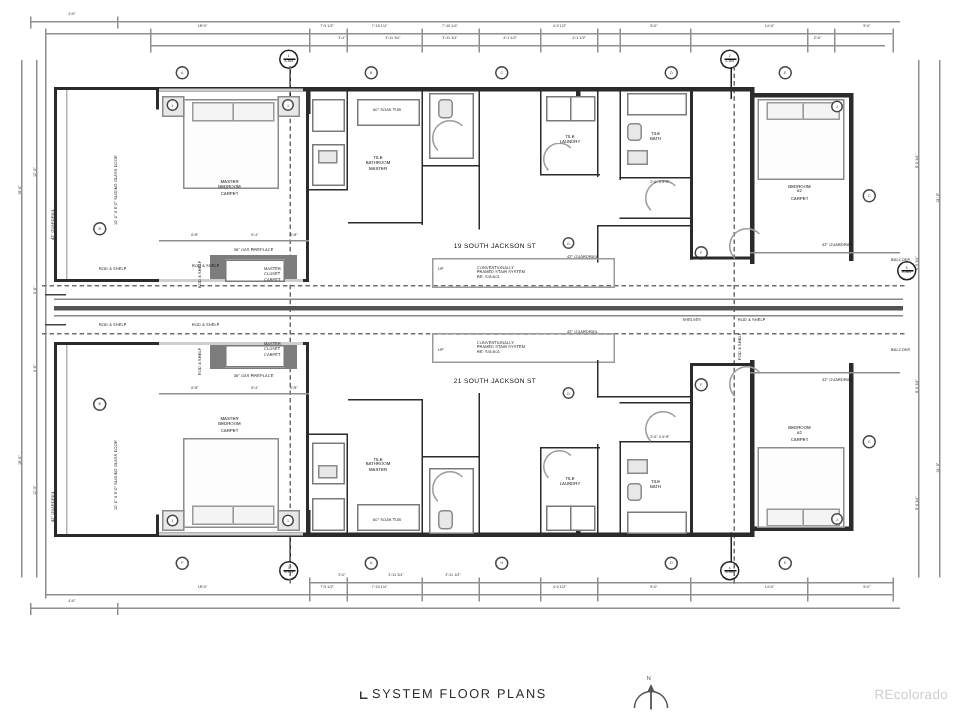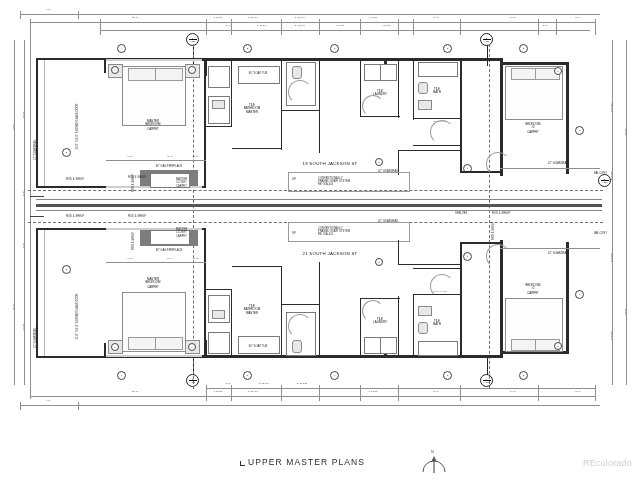--- a/index.html
+++ b/index.html
@@ -470,21 +470,21 @@
     <div class="swing" style="left:486px;top:244px;width:22px;height:22px;"></div>
 
     <div class="t" style="left:594px;top:232px;">BALCONY</div>
     <div class="t" style="left:548px;top:252px;">42" GUARDRAIL</div>
     <div class="ln hl thin" style="left:500px;top:248px;width:100px;"></div>
   </div>
 
   <div class="unitlab" style="left:330px;top:251px;">21 SOUTH JACKSON ST</div>
 
   <div id="tickmark"></div>
-  <div id="title">UPPER MASTER PLANS</div>
+  <div id="title">SYSTEM FLOOR PLANS</div>
 
   <div id="northwrap">
     <svg viewBox="0 0 28 24" width="28" height="24">
       <path d="M3,20 A11,11 0 0 1 25,20" fill="none" stroke="#555" stroke-width="1"></path>
       <line x1="14" y1="6" x2="14" y2="21" stroke="#555" stroke-width="1.2"></line>
       <polygon points="14,4 11.6,9 16.4,9" fill="#555"></polygon>
     </svg>
   </div>
   <div style="position:absolute;left:431px;top:449px;font-size:4px;color:#555;">N</div>
 

